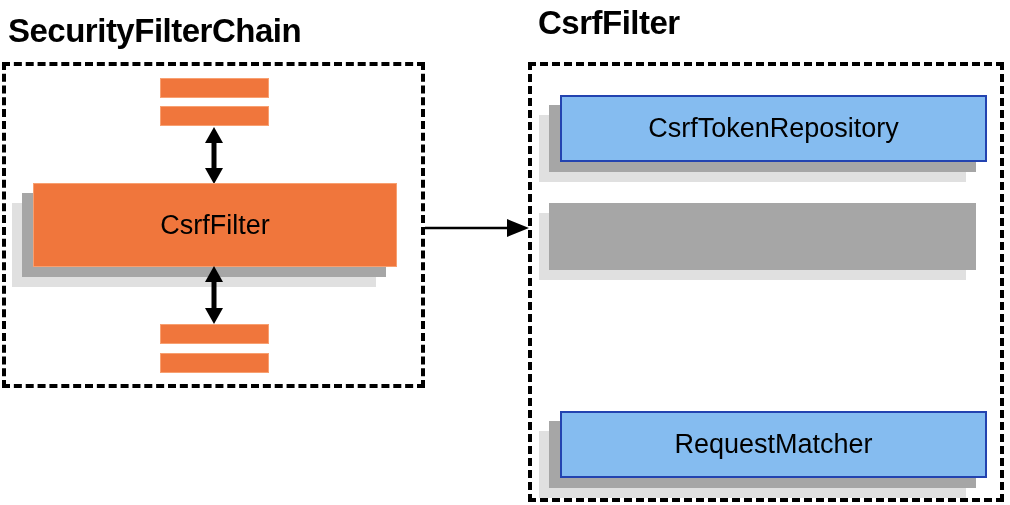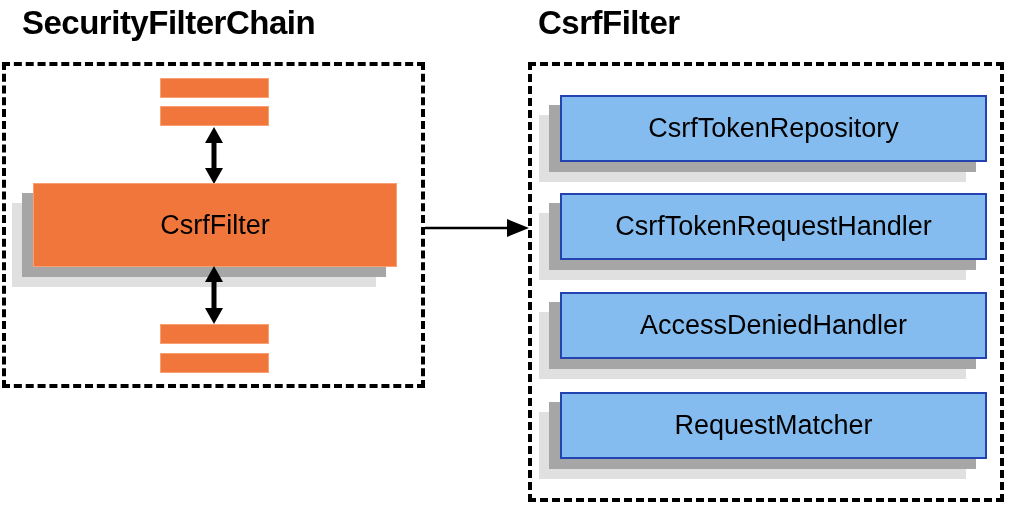--- a/index.html
+++ b/index.html
@@ -1,20 +1,20 @@
 <!DOCTYPE html>
 <html style="--filter-orange: #F0763C; --filter-orange-border: #F8A071; --component-blue: #85BCF0; --component-blue-border: #2343B0; --shadow-mid: #A6A6A6; --shadow-light: #E0E0E0; --arrow-black: #000000;"><head>
 <meta charset="utf-8">
 <style>
   html,body{margin:0;padding:0;background:#ffffff;}
   body{font-family:"Liberation Sans","DejaVu Sans",sans-serif;}
   .canvas{position:relative;width:1010px;height:505px;background:#fff;overflow:hidden;}
 
   .diagram-title{position:absolute;font-weight:bold;font-size:33px;color:#000;white-space:nowrap;letter-spacing:-0.5px;}
-  .title-left{left:8px;top:4px;margin-left:14px;}
+  .title-left{left:8px;top:12px;}
   .title-right{left:538px;top:4px;}
 
   .dashed-container{position:absolute;border:4px dashed #000;box-sizing:border-box;background:transparent;}
   .container-left{left:2px;top:62px;width:423px;height:326px;}
   .container-right{left:528px;top:62px;width:476px;height:440px;}
 
   
   .filter-bar{position:absolute;width:109px;height:20px;box-sizing:border-box;
     background:var(--filter-orange,#F0763C);border:1px solid var(--filter-orange-border,#F8A071);}
 
@@ -32,21 +32,21 @@
   .box-label{font-weight:normal;font-size:27px;color:#000;white-space:nowrap;}
 
   
   .component-stack{position:absolute;left:7px;width:448px;height:87px;}
   .component-stack .shadow-light{left:0;top:20px;width:427px;height:67px;}
   .component-stack .shadow-mid{left:10px;top:10px;width:427px;height:67px;}
   .component-box{position:absolute;left:21px;top:0;width:427px;height:67px;box-sizing:border-box;
     background:var(--component-blue,#85BCF0);border:2px solid var(--component-blue-border,#2343B0);
     display:flex;align-items:center;justify-content:center;}
 
-  .stack-1{top:29px;} .stack-2{top:127px;} .stack-3{top:226px;} .stack-4{top:326px;}
+  .stack-1{top:29px;} .stack-2{top:127px;} .stack-3{top:226px;} .stack-4{top:345px;}
 
   .v-arrow{position:absolute;left:195px;width:26px;}
   .v-arrow-1{top:61px;height:57px;}
   .v-arrow-2{top:200px;height:58px;}
   .h-arrow{position:absolute;left:424px;top:215px;width:106px;height:26px;}
   svg{display:block;}
 </style>
 </head>
 <body>
 
@@ -96,32 +96,22 @@
       <div class="shadow-light"></div>
       <div class="shadow-mid"></div>
       <div class="component-box">
         <span class="box-label">CsrfTokenRepository</span>
       </div>
     </div>
 
     <div class="component-stack stack-2">
       <div class="shadow-light"></div>
       <div class="shadow-mid"></div>
-      <div class="component-box">
-        <span class="box-label">CsrfTokenRequestHandler</span>
-      </div>
     </div>
 
-    <div class="component-stack stack-3">
-      <div class="shadow-light"></div>
-      <div class="shadow-mid"></div>
-      <div class="component-box">
-        <span class="box-label">AccessDeniedHandler</span>
-      </div>
-    </div>
 
     <div class="component-stack stack-4">
       <div class="shadow-light"></div>
       <div class="shadow-mid"></div>
       <div class="component-box">
         <span class="box-label">RequestMatcher</span>
       </div>
     </div>
 
   </div>

